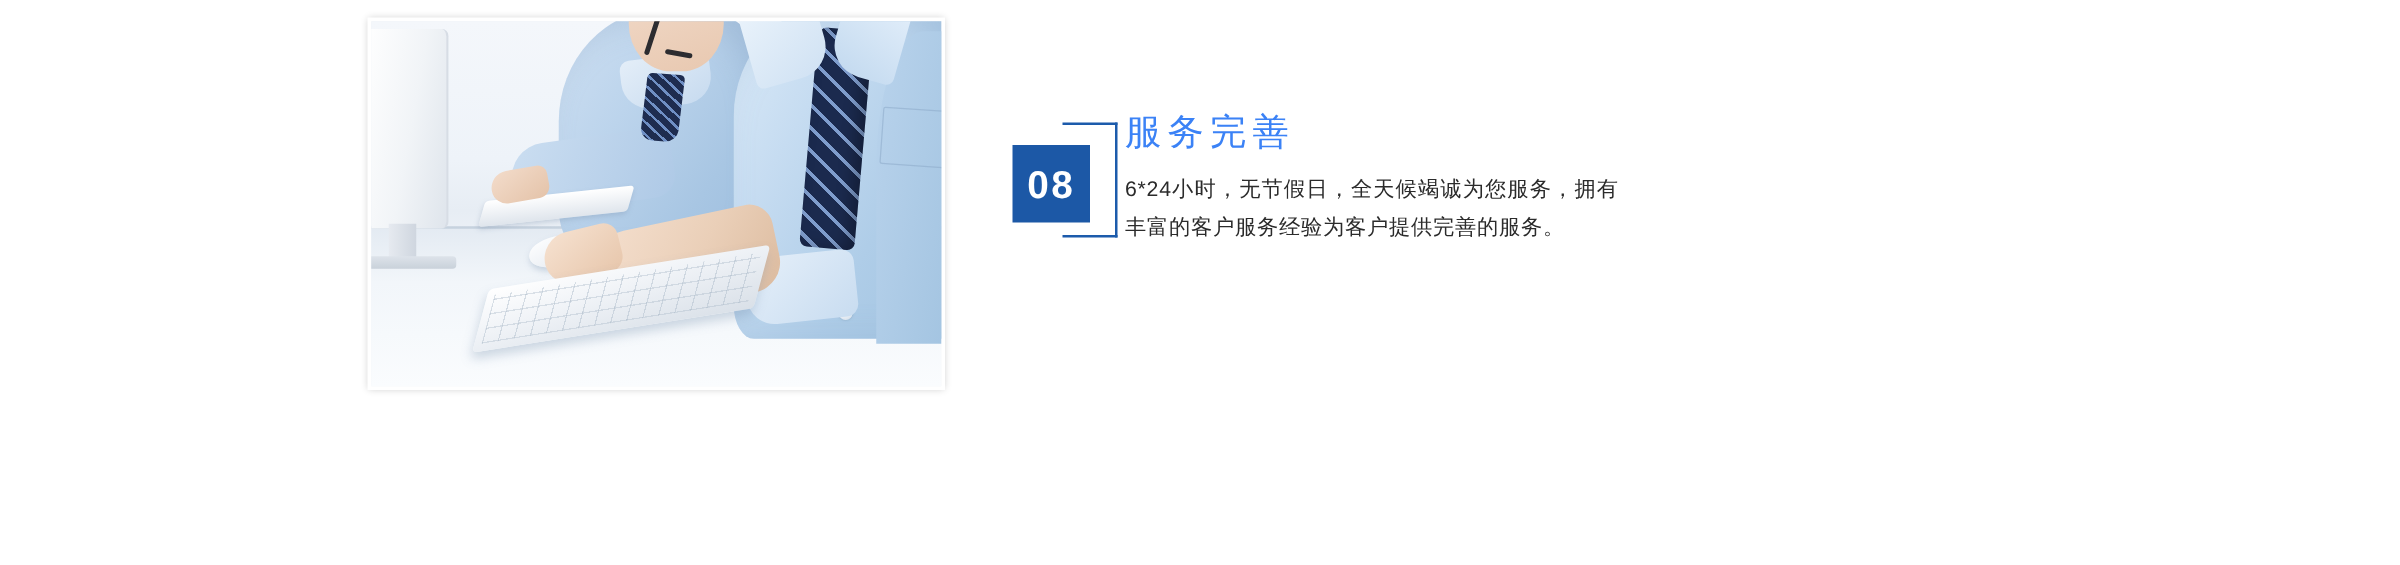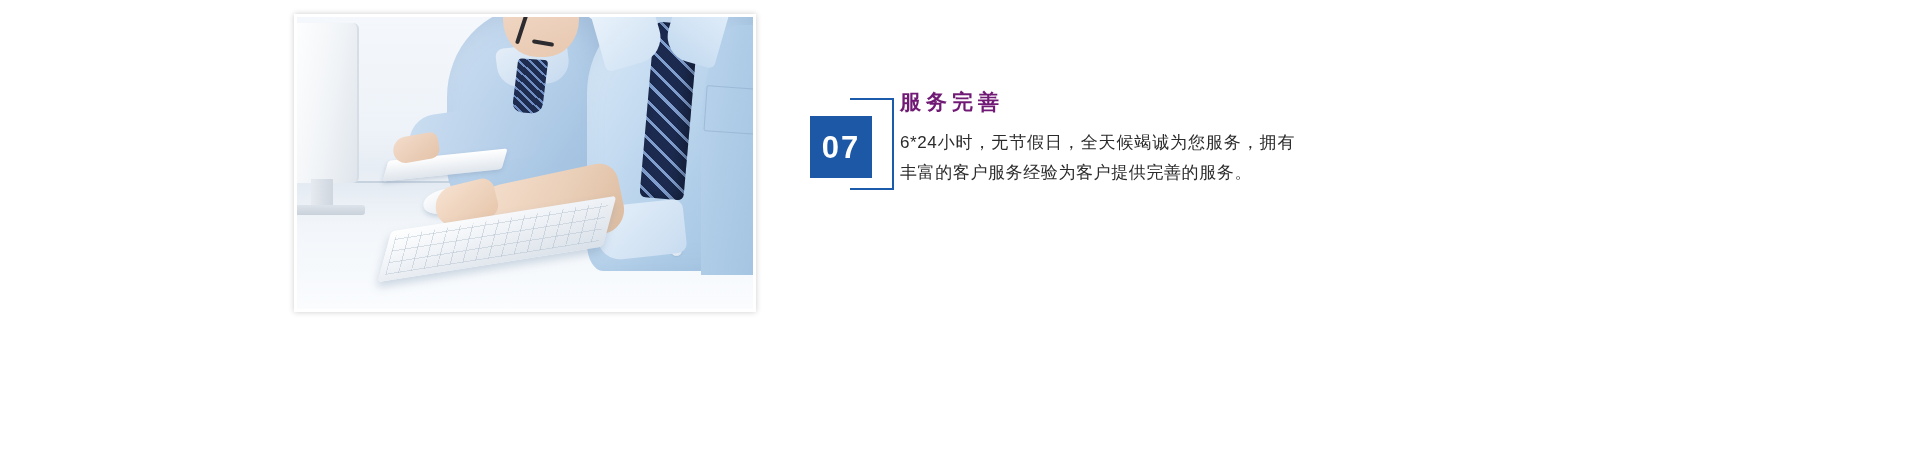--- a/index.html
+++ b/index.html
@@ -363,23 +363,23 @@
     line-height: 1;
   }
 
   .text-col {
     position: absolute;
     left: 90px;
     top: 0;
     width: 420px;
   }
   .heading {
-    color: #701a75;
-    font-size: 21px;
-    font-weight: bold;
+    color: #3b82f6;
+    font-size: 29px;
+    font-weight: normal;
     letter-spacing: 5px;
     line-height: 1.15;
     margin: 0 0 14px 0;
     white-space: nowrap;
   }
   .body-text {
     color: #2b2b2b;
     font-size: 17px;
     line-height: 30px;
     letter-spacing: 0.6px;
@@ -426,21 +426,21 @@
       <div class="ph-p1-hand"></div>
       <div class="ph-kb-front"></div>
     </div>
   </div>
 
   <div class="content">
 
     <div class="badge-wrap">
       <div class="badge-outline"></div>
       <div class="badge-box">
-        <span class="badge-num">07</span>
+        <span class="badge-num">08</span>
       </div>
     </div>
 
     <div class="text-col">
       <h2 class="heading">服务完善</h2>
       <p class="body-text">6*24小时，无节假日，全天候竭诚为您服务，拥有丰富的客户服务经验为客户提供完善的服务。</p>
     </div>
 
   </div>
 </div>

